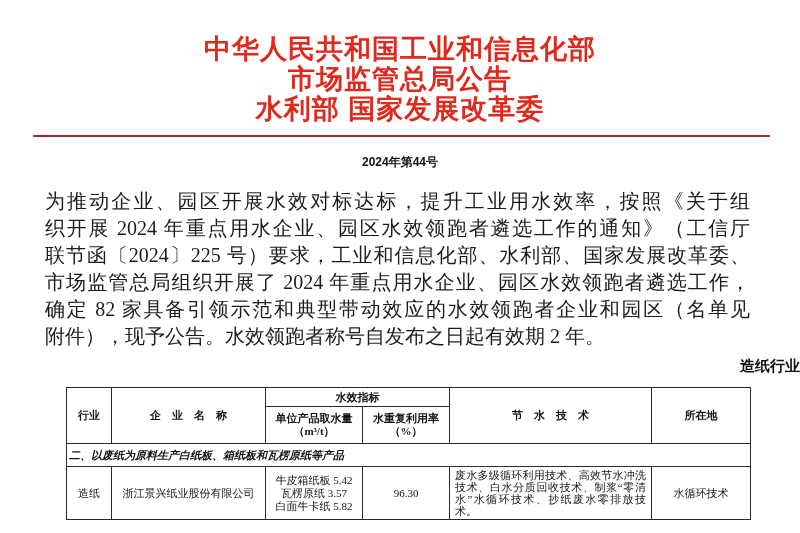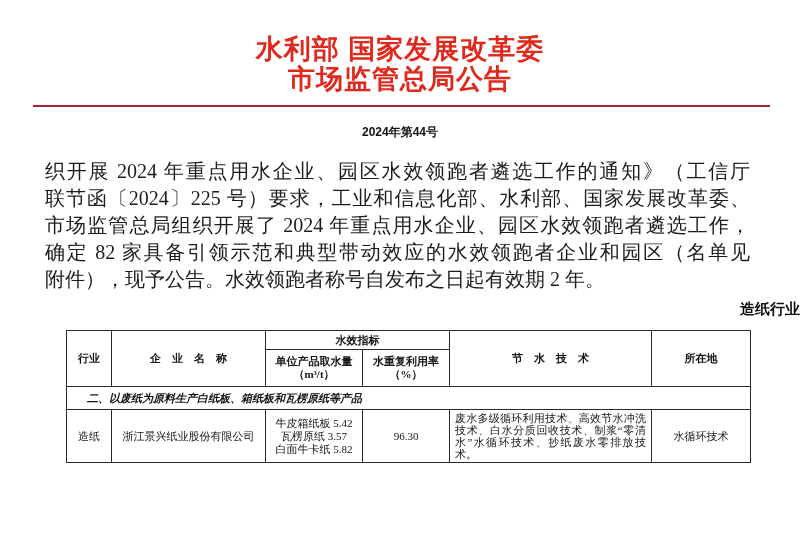--- a/index.html
+++ b/index.html
@@ -82,46 +82,48 @@
     font-weight:bold;
     white-space:pre-line;
   }
   .water-table .row-group-top{height:19px;}
   .water-table .row-group-sub{height:37px;}
   .water-table td.category-cell{
     height:20px;
     text-align:left;
     font-weight:bold;
     font-style:italic;
-    padding-left:20px;
+    padding-left:2px;
   }
   .water-table tr.data-row{height:52px;}
   .water-table td.multiline{white-space:pre-line;}
   .water-table td.tech-cell{
     text-align:justify;
     text-align-last:left;
     padding:2px 5px;
     line-height:12px;
   }
 </style>
 </head>
 <body>
 
 <div class="page">
 
   <div class="title-block">
+    <div>中华人民共和国工业和信息化部</div>
+    <div>市场监管总局公告</div>
     <div>水利部 国家发展改革委</div>
-    <div>市场监管总局公告</div>
   </div>
 
   <div class="red-rule"></div>
 
   <div class="doc-number">2024年第44号</div>
 
   <div class="body-paragraph">
+    <div class="body-line">为推动企业、园区开展水效对标达标，提升工业用水效率，按照《关于组</div>
     <div class="body-line">织开展 2024 年重点用水企业、园区水效领跑者遴选工作的通知》（工信厅</div>
     <div class="body-line">联节函〔2024〕225 号）要求，工业和信息化部、水利部、国家发展改革委、</div>
     <div class="body-line">市场监管总局组织开展了 2024 年重点用水企业、园区水效领跑者遴选工作，</div>
     <div class="body-line">确定 82 家具备引领示范和典型带动效应的水效领跑者企业和园区（名单见</div>
     <div class="body-line last">附件），现予公告。水效领跑者称号自发布之日起有效期 2 年。</div>
   </div>
 
   <div class="section-title">造纸行业</div>
 
   <table class="water-table">

